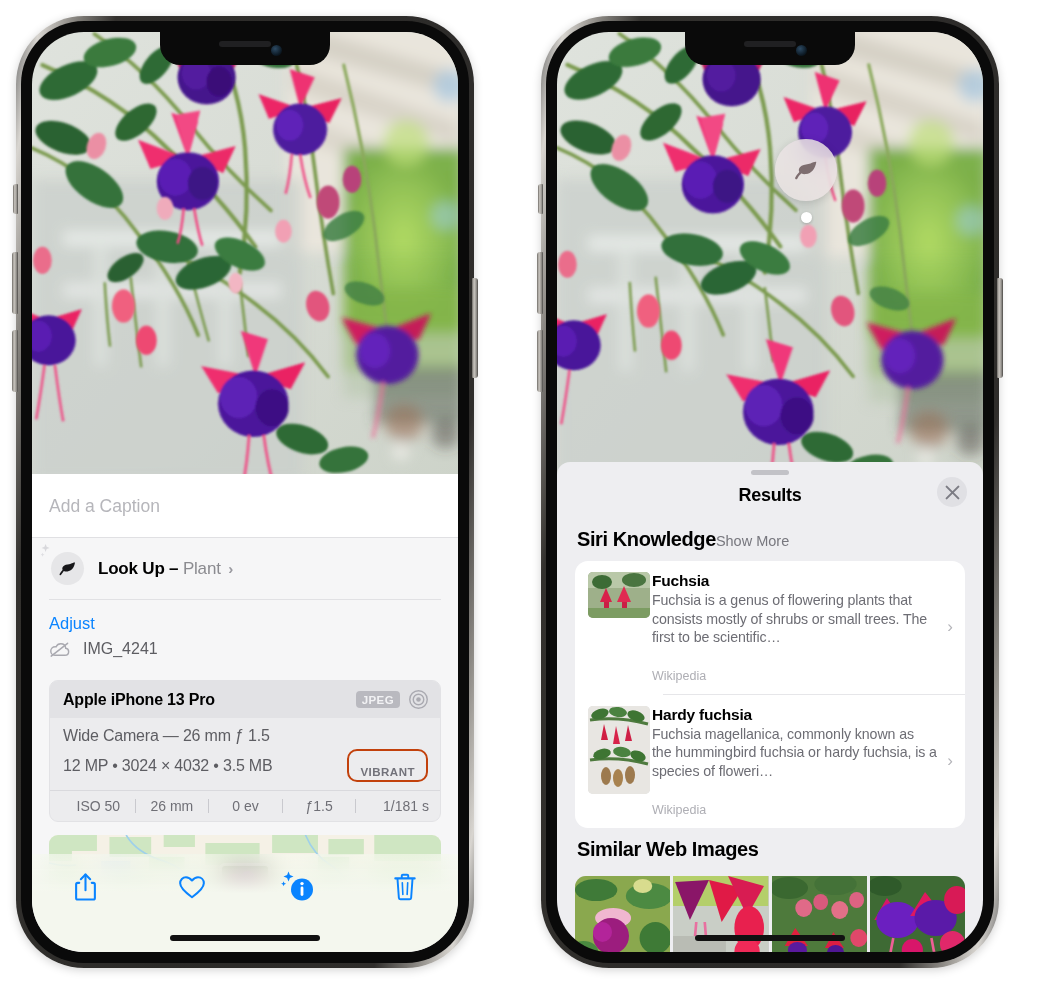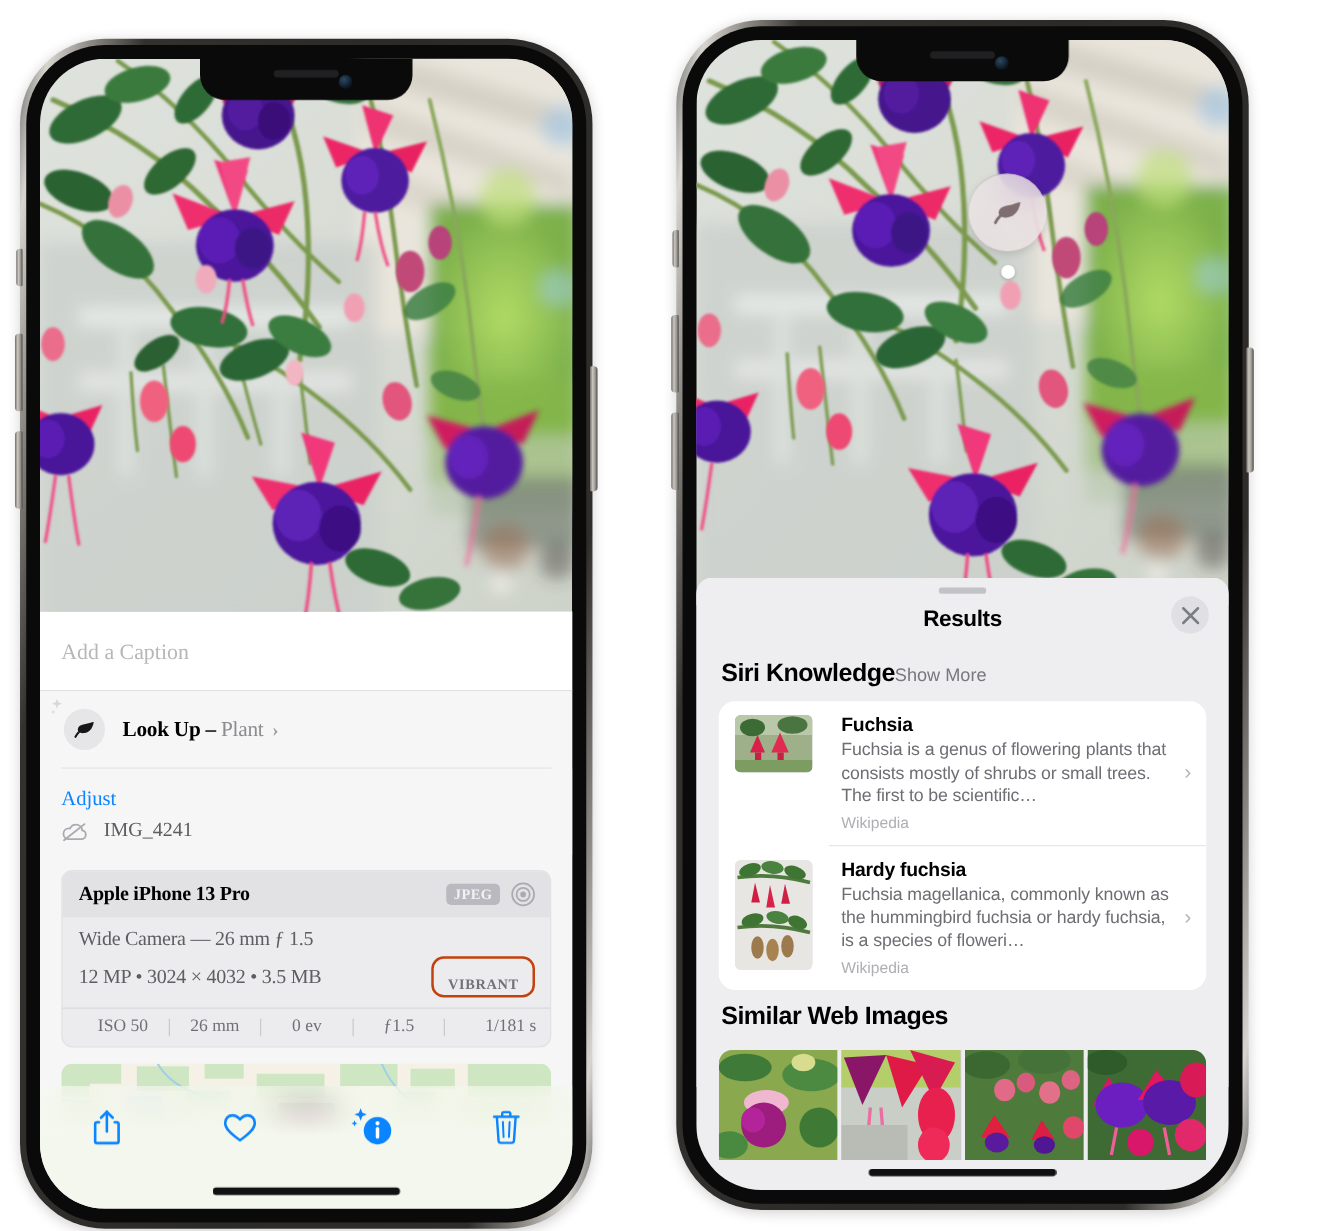--- a/index.html
+++ b/index.html
@@ -27,21 +27,21 @@
     background: #0a0a0a;
     padding: 11px;
   }
   .screen {
     position: relative;
     width: 100%; height: 100%;
     border-radius: 52px;
     overflow: hidden;
     background: #000;
   }
-  #phone-left  { left: 16px;  top: 31px; font-family: Liberation Serif, serif; }
+  #phone-left  { left: 16px;  top: 16px; }
   #phone-right { left: 541px; top: 16px; }
 
   
   .btn-side { position: absolute; background: linear-gradient(90deg,#6f6c67,#cac6c0 35%,#9a9792 70%,#4a4845); border-radius: 2px; }
   .silent  { left: -3px; width: 5px;  height: 30px;  top: 168px; border-radius: 3px 1px 1px 3px; }
   .vol-up  { left: -4px; width: 6px;  height: 62px;  top: 236px; border-radius: 3px 1px 1px 3px; }
   .vol-dn  { left: -4px; width: 6px;  height: 62px;  top: 314px; border-radius: 3px 1px 1px 3px; }
   .power   { right: -4px; width: 6px; height: 100px; top: 262px; border-radius: 1px 3px 3px 1px; }
 
   
@@ -210,27 +210,27 @@
   }
   .sect-head {
     display:flex; align-items:baseline; 
     padding: 10px 20px 10px 20px;
   }
   .sect-title { font-size: 20px; font-weight:700; color:#000; letter-spacing:-.4px;}
   .sect-action { font-size: 14.5px; color:#77777e; }
   .kcard {
     background:#fff; margin: 0 18px; border-radius: 13px; overflow:hidden;
   }
-  .krow { display:flex; align-items:flex-start; gap:23px; padding: 11px 12px 11px 13px; position:relative; }
+  .krow { display:flex; align-items:flex-start; gap:2px; padding: 11px 12px 11px 13px; position:relative; }
   .kthumb { width: 62px; height: 46px; border-radius:5px; overflow:hidden; flex:0 0 auto; position:relative; background:#ddd; }
   .kthumb.tall { height: 88px; }
   .ktext { flex:1; min-width:0; padding-right: 16px; }
   .ktitle { font-size: 15.5px; font-weight:700; color:#000; letter-spacing:-.2px; }
   .kdesc { font-size: 14.2px; color:#6d6d74; line-height: 1.31; margin-top: 1px; letter-spacing:-.1px;}
-  .ksrc { font-size: 12.5px; color:#aeaeb4; margin-top: 4px; }
+  .ksrc { font-size: 12.5px; color:#aeaeb4; margin-top: 22px; }
   .krow .kchev { position:absolute; right: 12px; top: 50%; transform: translateY(-50%); color:#b5b5ba; font-size:17px; }
   .krow-sep { height:1px; background:#e6e6e9; margin-left: 88px; }
 
   .webimgs { display:flex; gap: 3px; margin: 5px 18px 0 18px; border-radius: 11px 11px 0 0; overflow:hidden; }
   .webimg { flex:1; height: 88px; position:relative; overflow:hidden; background:#ccc; }
 
   svg { display:block; }
 </style>
 </head>
 <body>

